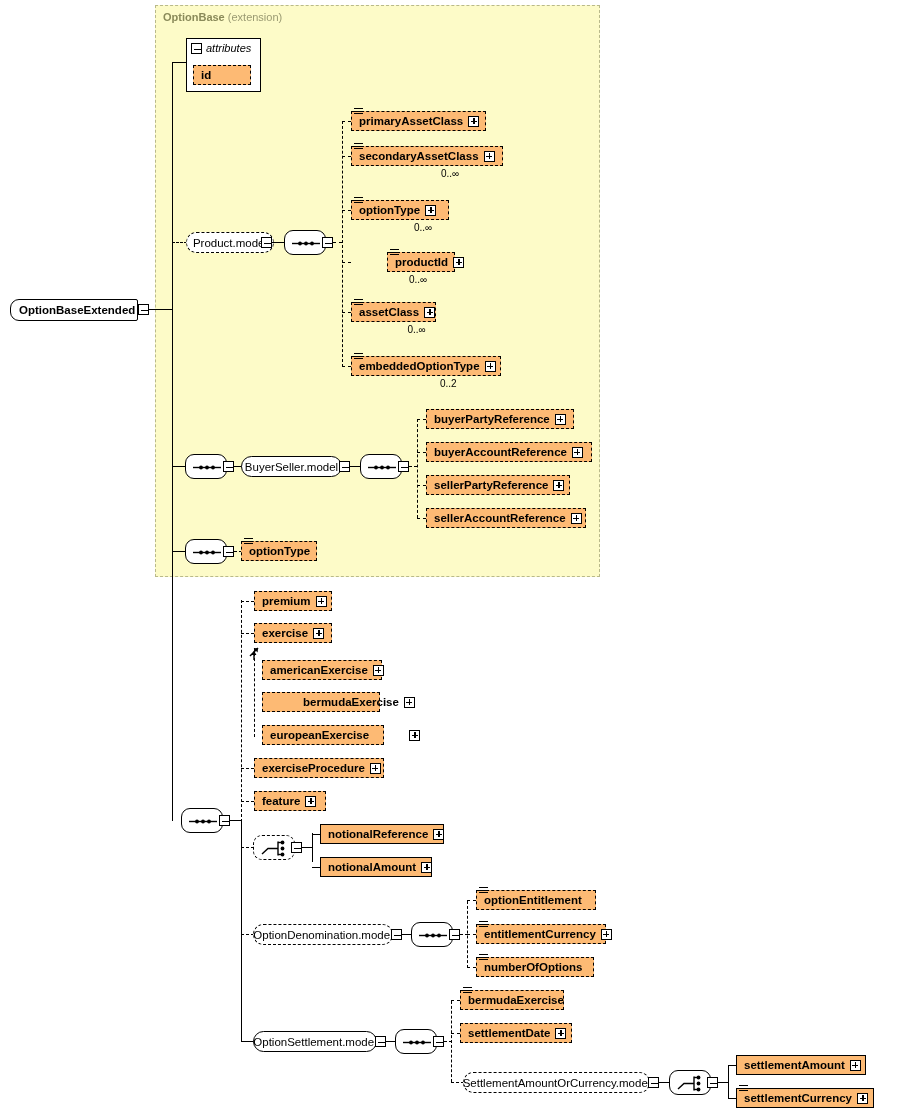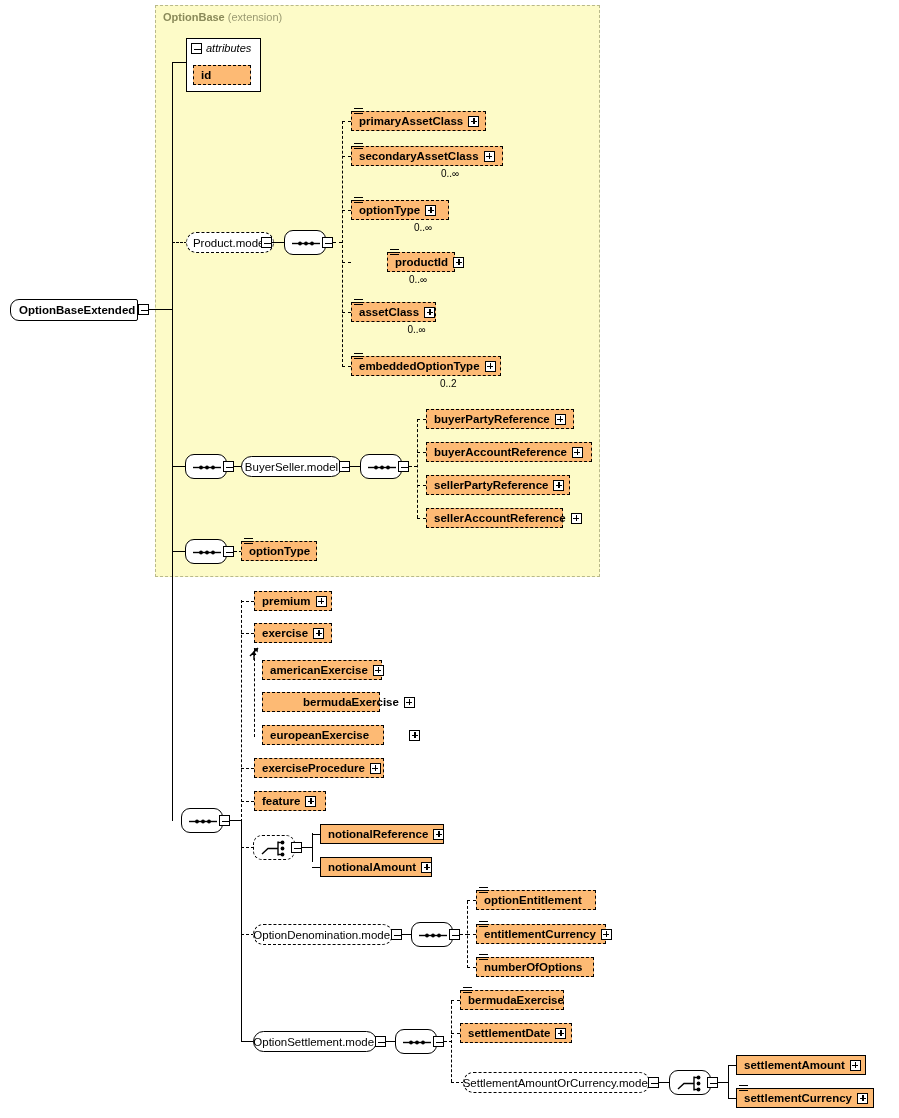--- a/index.html
+++ b/index.html
@@ -351,21 +351,21 @@
       </div>
       <div class="dl h" style="left: 417px; top: 485px; width: 9px;"></div>
       <div class="node dashed" style="left: 426px; top: 475px; width: 144px;">
         <span>sellerPartyReference</span>
         <span class="inplus">
           <i class="hbar"></i>
           <i class="vbar"></i>
         </span>
       </div>
       <div class="dl h" style="left: 417px; top: 518px; width: 9px;"></div>
-      <div class="node dashed" style="left: 426px; top: 508px; width: 137px;">
+      <div class="node dashed" style="left: 426px; top: 508px; width: 160px;">
         <span>sellerAccountReference</span>
         <span class="inplus">
           <i class="hbar"></i>
           <i class="vbar"></i>
         </span>
       </div>
     </div>
 
   <div class="ln h" style="left:172px;top:551px;width:14px;"></div>
   <div class="comp" style="left:185px;top:539px;">

